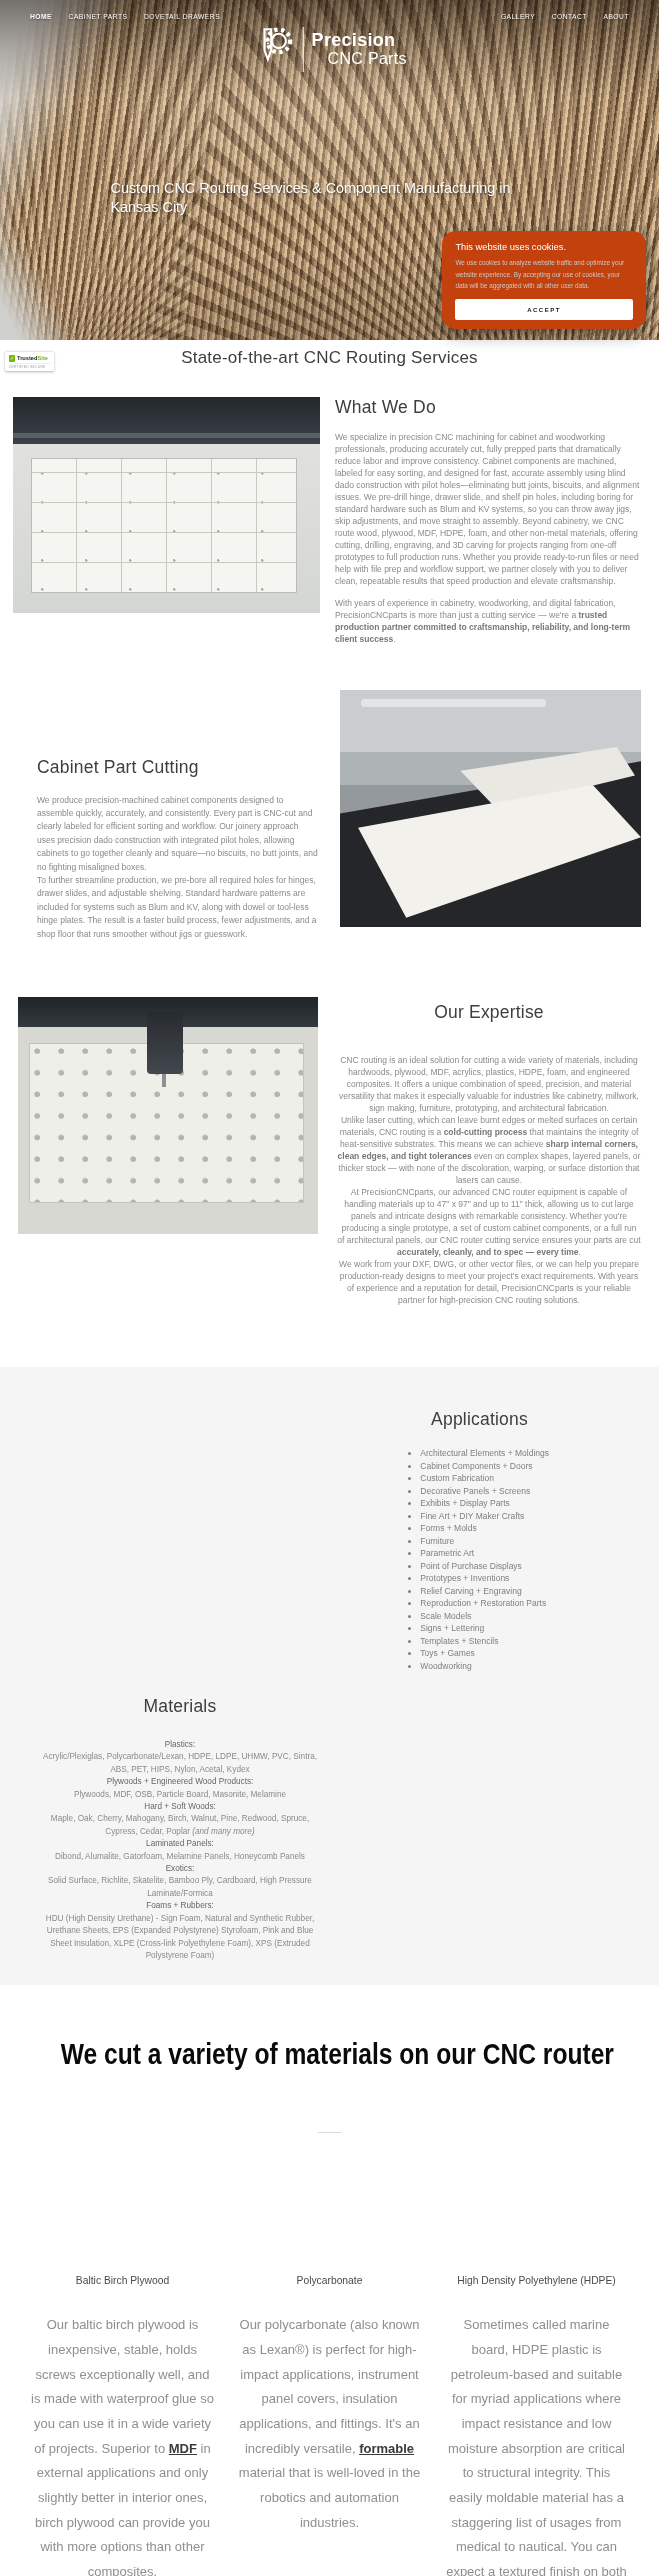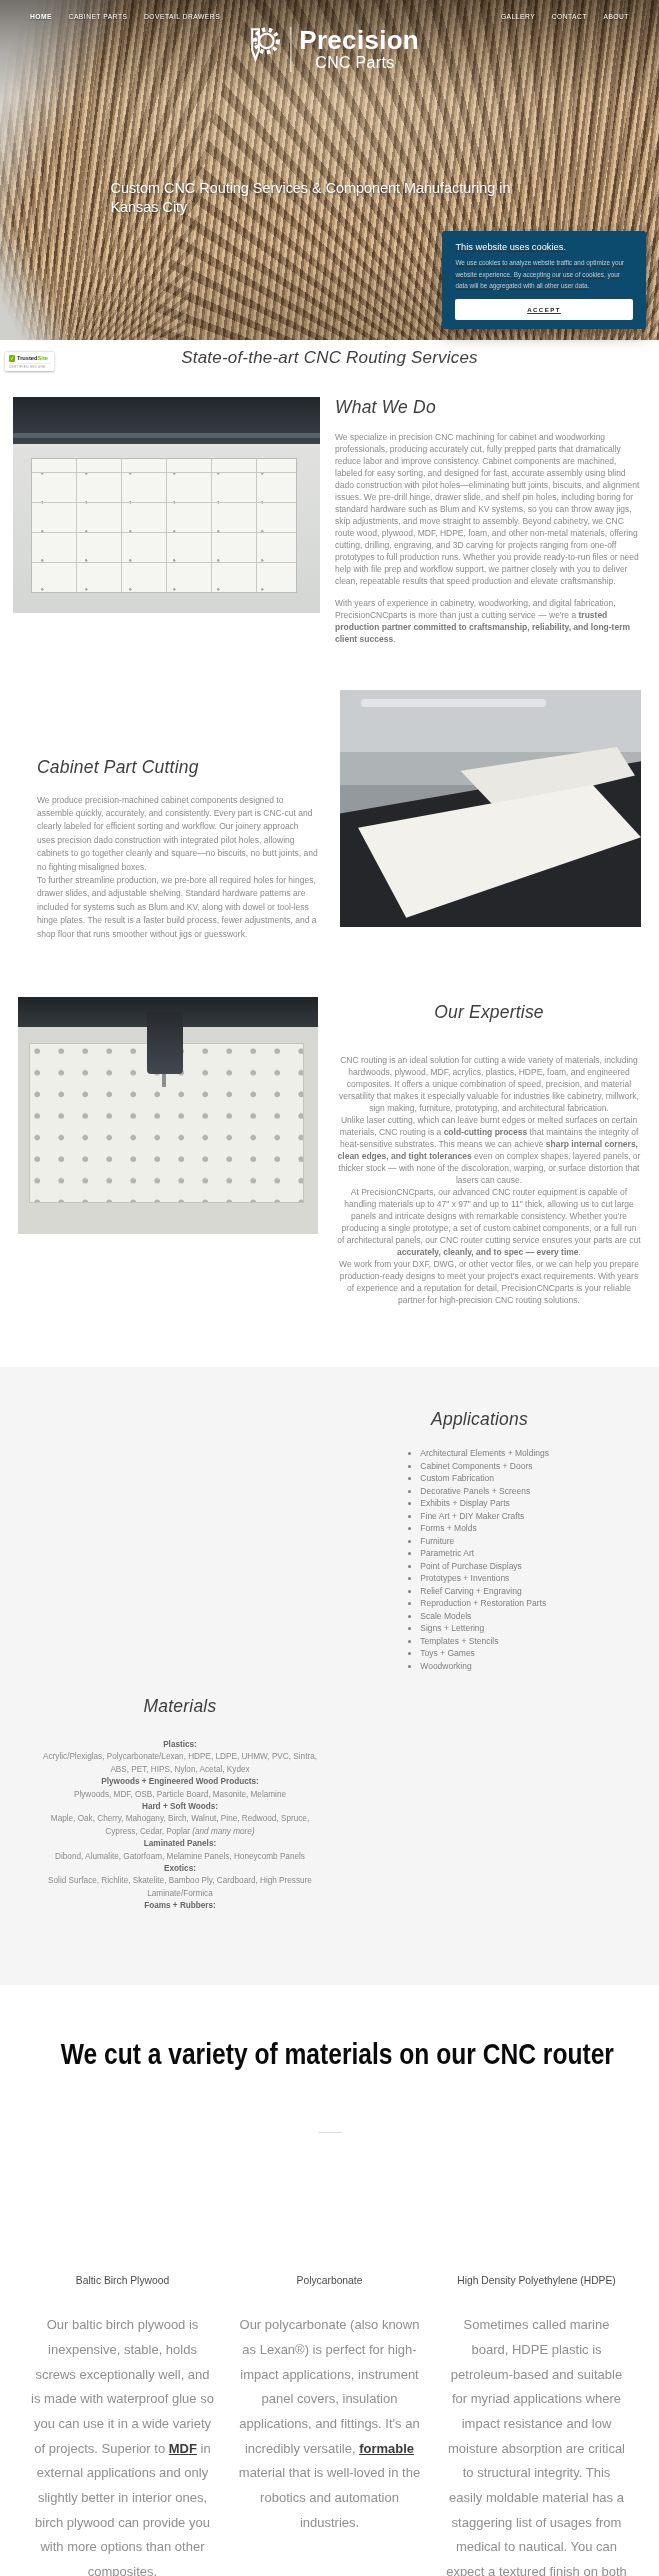--- a/index.html
+++ b/index.html
@@ -22,41 +22,41 @@
     linear-gradient(118deg,#d6d5d1 0 4%,rgba(214,213,209,.85) 7%,rgba(214,213,209,0) 16%),
     linear-gradient(62deg,#cfcfcb 0 2.5%,rgba(207,207,203,0) 9%);}
   .hero-scrim{position:absolute;inset:0;background:linear-gradient(180deg,rgba(18,11,5,.5) 0,rgba(18,11,5,.22) 49px,rgba(18,11,5,0) 98px);}
 
   .nav{position:absolute;top:13.4px;left:0;right:0;display:flex;justify-content:space-between;padding:0 30px;color:#fff;font-size:6.7px;letter-spacing:0.5px;text-shadow:0 0.5px 1.5px rgba(0,0,0,.45);z-index:5;}
   .nav-group{display:flex;gap:16.5px;}
   .nav-item{cursor:pointer;white-space:nowrap;font-weight:400;}
   .nav-item.active{font-weight:bold;}
 
   .logo{position:absolute;top:24px;left:50%;transform:translateX(-50%);display:flex;align-items:center;gap:8.2px;color:#fff;z-index:4;}
-  .logo-text .t1{font-size:26px;font-weight:bold;letter-spacing:0.3px;line-height:1.05;}
+  .logo-text .t1{font-size:18px;font-weight:bold;letter-spacing:0.3px;line-height:1.05;}
   .logo-text .t2{font-size:16px;font-weight:400;letter-spacing:0.3px;line-height:1.1;}
 
   .hero-title{position:absolute;top:179px;left:50%;transform:translateX(-50%);width:438px;text-align:left;font-size:14.4px;line-height:1.32;color:#fff;font-weight:400;text-shadow:0 0.5px 2.6px rgba(0,0,0,.5);z-index:4;}
 
   
-  .cookie{position:absolute;top:231px;left:442px;width:204px;box-sizing:border-box;background:#0c4a6e;border-radius:3px;padding:11.3px 13.4px 9.3px;z-index:30;box-shadow:0 5.2px 15.5px rgba(0,0,0,.4);text-decoration:underline;}
+  .cookie{position:absolute;top:231px;left:442px;width:204px;box-sizing:border-box;background:#c2410c;border-radius:14px;padding:11.3px 13.4px 9.3px;z-index:30;box-shadow:0 5.2px 15.5px rgba(0,0,0,.4);}
   .cookie-title{font-size:9.3px;color:#fff;font-weight:400;margin:0 0 5.2px;}
   .cookie-body{font-size:6.4px;color:#c9c9c9;line-height:1.75;margin:0 0 8.2px;}
   .cookie-accept{display:block;width:100%;background:#fff;color:#151515;border:none;border-radius:2.1px;height:20.6px;font-size:6px;font-weight:bold;letter-spacing:1.5px;font-family:"Liberation Sans",sans-serif;cursor:pointer;}
 
   
   .trusted{position:absolute;top:352px;left:5.2px;width:49px;box-sizing:border-box;background:#fff;border-radius:1.5px;box-shadow:0 0.5px 2.6px rgba(0,0,0,.3);padding:3.1px 3.6px 2.1px;z-index:25;cursor:pointer;}
   .trusted-row{display:flex;align-items:center;gap:1.5px;}
   .trusted-check{width:6.7px;height:6.7px;background:#76b900;border-radius:1px;color:#fff;font-size:5.2px;line-height:6.7px;text-align:center;flex:none;}
   .trusted-brand{font-size:5.7px;font-weight:bold;color:#1c1c1c;white-space:nowrap;}
   .trusted-brand .accent{color:#76b900;}
   .trusted-sub{font-size:3.3px;color:#9a9a9a;letter-spacing:0.3px;margin-top:1.5px;border-top:0.5px solid #eee;padding-top:1px;}
 
   
-  .h2{font-size:17.5px;font-weight:400;color:#3e3e3e;letter-spacing:0.2px;margin:0;font-style:italic;}
+  .h2{font-size:17.5px;font-weight:400;color:#3e3e3e;letter-spacing:0.2px;margin:0;}
   .para{font-size:8.5px;color:#8a8a8a;margin:0;}
   .b{font-weight:bold;color:#787878;}
   .txt-link{color:#3a3a3a;font-weight:bold;text-decoration:underline;cursor:pointer;}
 
   .intro-band{height:36px;display:flex;align-items:center;justify-content:center;background:#fff;}
   .intro-band .h2{font-size:17px;}
 
   .photo{position:absolute;overflow:hidden;background:#cfd3d5;}
 
   
@@ -97,21 +97,21 @@
   .expertise-content .h2{margin-bottom:31px;}
   .expertise-content .para{line-height:12px;}
 
   
   .graywrap{position:relative;height:618px;background:#f5f5f5;}
   .apps-heading{position:absolute;top:42px;left:402px;width:155px;text-align:center;}
   .apps-list{position:absolute;top:80px;left:410px;margin:0;padding:0 0 0 10.3px;color:#7f7f7f;font-size:8.5px;}
   .apps-list li{line-height:12px;margin-bottom:0.5px;}
   .materials-heading{position:absolute;top:329px;left:46px;width:268px;text-align:center;}
   .materials-body{position:absolute;top:372px;left:41px;width:278px;text-align:center;font-size:8.2px;color:#8a8a8a;line-height:12.4px;}
-  .mat-label{font-weight:bold;color:#666;}
+  .mat-label{font-weight:normal;color:#666;}
   .mat-italic{font-style:italic;}
 
   
   .variety{height:193px;background:#fff;text-align:center;box-sizing:border-box;padding-top:52px;}
   .variety-title{display:inline-block;font-size:30px;font-weight:bold;color:#0a0a0a;letter-spacing:0;transform:scaleX(.82);transform-origin:center;white-space:nowrap;margin:0;}
   .variety-divider{width:24px;height:1px;background:#dcdcdc;margin:61px auto 0;}
 
   
   .cards-row{display:grid;grid-template-columns:repeat(3,183px);justify-content:center;column-gap:24px;box-sizing:border-box;background:#fff;}
   .row1{height:366px;padding-top:95px;}
@@ -256,20 +256,21 @@
       <div>Acrylic/Plexiglas, Polycarbonate/Lexan, HDPE, LDPE, UHMW, PVC, Sintra, ABS, PET, HIPS, Nylon, Acetal, Kydex</div>
       <div class="mat-label">Plywoods + Engineered Wood Products:</div>
       <div>Plywoods,  MDF, OSB, Particle Board, Masonite, Melamine</div>
       <div class="mat-label">Hard + Soft Woods:</div>
       <div><span>Maple, Oak, Cherry, Mahogany, Birch, Walnut, Pine, Redwood, Spruce, Cypress, Cedar, Poplar </span><span class="mat-italic">(and many more)</span></div>
       <div class="mat-label">Laminated Panels:</div>
       <div>Dibond, Alumalite, Gatorfoam, Melamine Panels, Honeycomb Panels</div>
       <div class="mat-label">Exotics:</div>
       <div>Solid Surface, Richlite, Skatelite, Bamboo Ply, Cardboard, High Pressure Laminate/Formica</div>
       <div class="mat-label">Foams + Rubbers:</div>
+      <div>HDU (High Density Urethane) - Sign Foam, Natural and Synthetic Rubber, Urethane Sheets, EPS (Expanded Polystyrene) Styrofoam, Pink and Blue Sheet Insulation, XLPE (Cross-link Polyethylene Foam), XPS (Extruded Polystyrene Foam)</div>
     </div>
   </div>
 
   <div class="variety">
     <h2 class="variety-title">We cut a variety of materials on our CNC router</h2>
     <div class="variety-divider"></div>
   </div>
 
   <div class="cards-row row1">
     <div class="card">

